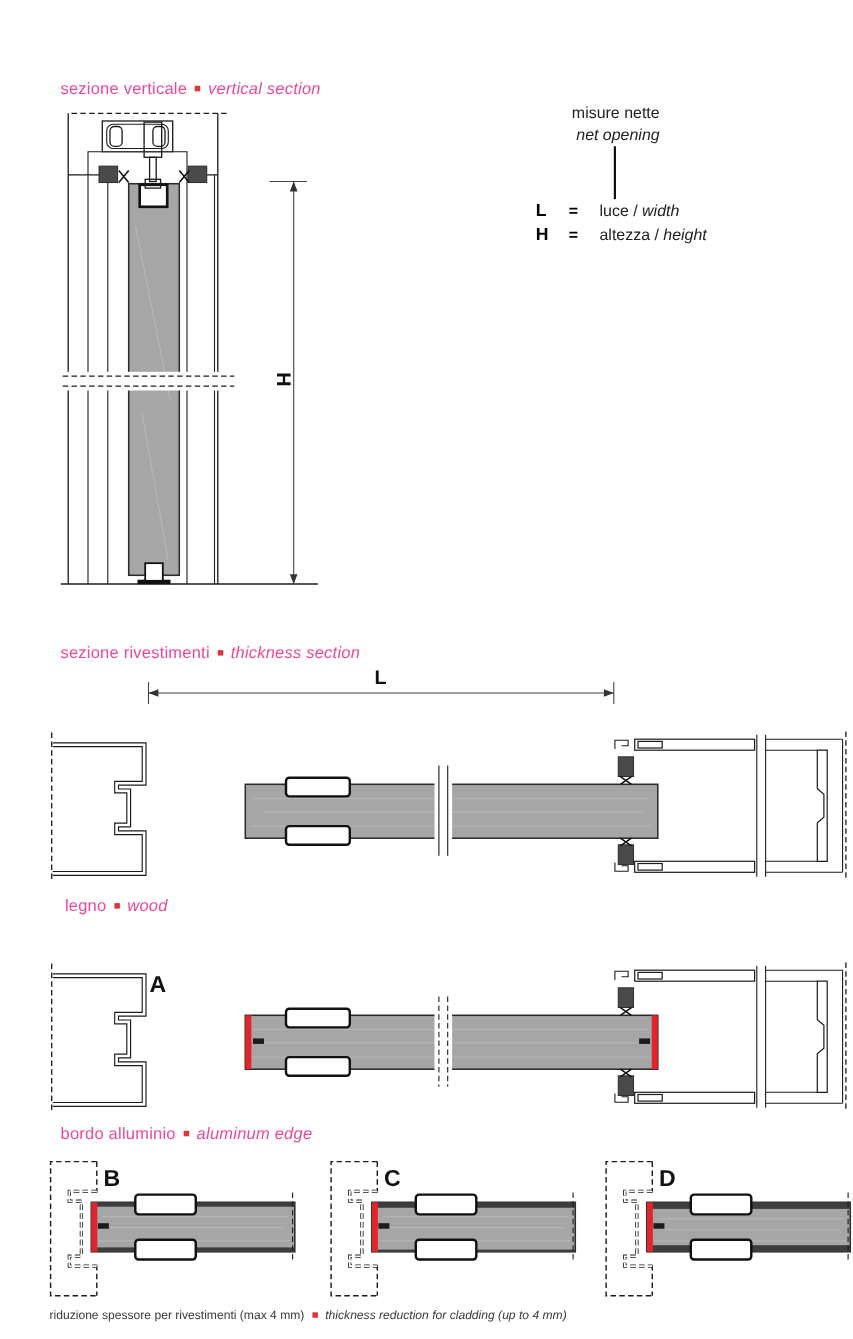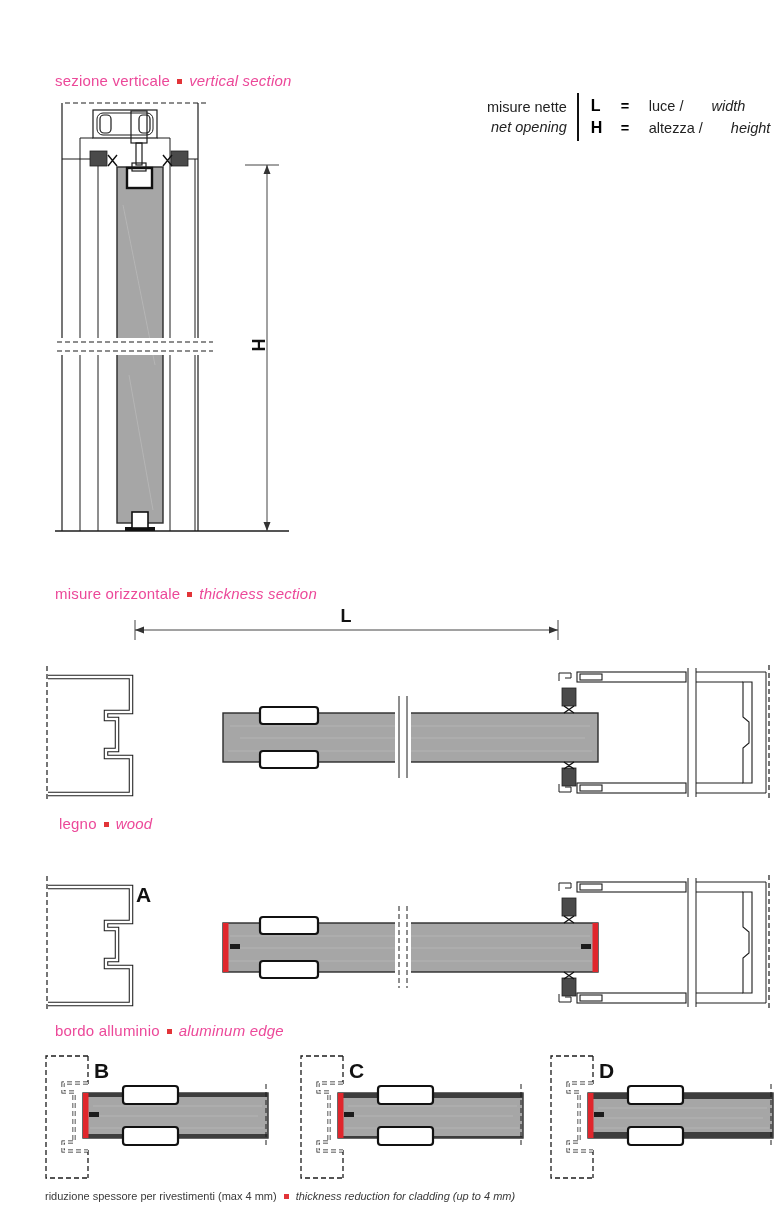--- a/index.html
+++ b/index.html
@@ -6,28 +6,28 @@
   body{width:775px;height:1217px;position:relative;font-family:"Liberation Sans",sans-serif;color:#333;overflow:hidden;}
   .abs{position:absolute;}
   .title-block{left:8px;top:5px;line-height:21px;}
   .title-it{font-size:17.5px;font-weight:bold;color:var(--accent-red,#e23438);}
   .title-it .note{font-size:13px;}
   .title-en{font-size:16.5px;font-weight:bold;font-style:italic;color:var(--accent-red,#e23438);}
   .title-en .note{font-size:13px;}
   .sec-label{font-size:15px;color:#ec4899;letter-spacing:.2px;}
   .sec-label .en{font-style:italic;}
   .bullet{display:inline-block;width:5px;height:5px;background:var(--accent-red,#e23438);margin:0 7px 2px 7px;vertical-align:middle;}
-  .legend{left:487px;top:93px;display:flex;align-items:center;font-size:14.5px;color:#222;}
+  .legend{left:487px;top:93px;display:flex;align-items:center;font-size:14.5px;color:#222;flex-direction:column;}
   .legend-left{text-align:right;line-height:20px;margin-right:10px;}
   .legend-left .en{font-style:italic;}
   .legend-divider{width:2px;height:48px;background:#111;margin-right:12px;}
   .legend-rows{line-height:21px;}
   .legend-row b{display:inline-block;width:30px;font-size:16px;color:#000;}
   .legend-row .eq{display:inline-block;width:28px;font-weight:bold;color:#000;}
-  .legend-row .en{font-style:italic;margin-left:24px;}
+  .legend-row .en{font-style:italic;}
   .footer-label{font-size:11px;color:#3a3a3a;}
   .footer-label .en{font-style:italic;}
   
   .ln{stroke:var(--line-black,#1c1c1c);stroke-width:1.2;fill:none;}
   .thin{stroke:var(--line-black,#1c1c1c);stroke-width:1;fill:none;}
   .dash{stroke:var(--line-black,#1c1c1c);stroke-width:1.2;fill:none;stroke-dasharray:5 3;}
   .door{fill:var(--panel-gray,#a6a6a6);stroke:#2b2b2b;stroke-width:1.4;}
   .streak{stroke:#b9b9b9;stroke-width:0.8;fill:none;}
   .recess{fill:#fff;stroke:#111;stroke-width:2.2;}
   .brush{fill:var(--brush-gray,#4a4a4a);stroke:#222;stroke-width:.8;}
@@ -107,21 +107,21 @@
   <rect x="70" y="432" width="30" height="4" fill="#111"></rect>
   <rect x="77" y="417" width="16" height="16" fill="#fff" stroke="#111" stroke-width="1.6"></rect>
 
   <line class="dimln" x1="190" y1="70" x2="224" y2="70"></line>
   <line class="dimln" x1="212" y1="70" x2="212" y2="436"></line>
   <path class="dimarrow" d="M212,70 l-3.5,9 h7 Z M212,436 l-3.5,-9 h7 Z"></path>
   <text class="dimtxt" x="203" y="250" text-anchor="middle" dominant-baseline="central" transform="rotate(90 203 250)">H</text>
 </svg>
 
 <div class="abs sec-label" style="left:55px;top:585px;">
-  <span>misure orizzontale</span><span class="bullet"></span><span class="en">thickness section</span>
+  <span>sezione rivestimenti</span><span class="bullet"></span><span class="en">thickness section</span>
 </div>
 
 <svg class="abs" style="left:125px;top:606px;" width="445" height="34" viewBox="0 0 445 34">
   <line class="dimln" x1="10" y1="24" x2="433" y2="24"></line>
   <line class="dimln" x1="10" y1="14" x2="10" y2="34"></line>
   <line class="dimln" x1="433" y1="14" x2="433" y2="34"></line>
   <path class="dimarrow" d="M10,24 l9,-3.5 v7 Z M433,24 l-9,-3.5 v7 Z"></path>
   <text class="dimtxt" x="221" y="16" text-anchor="middle">L</text>
 </svg>
 

